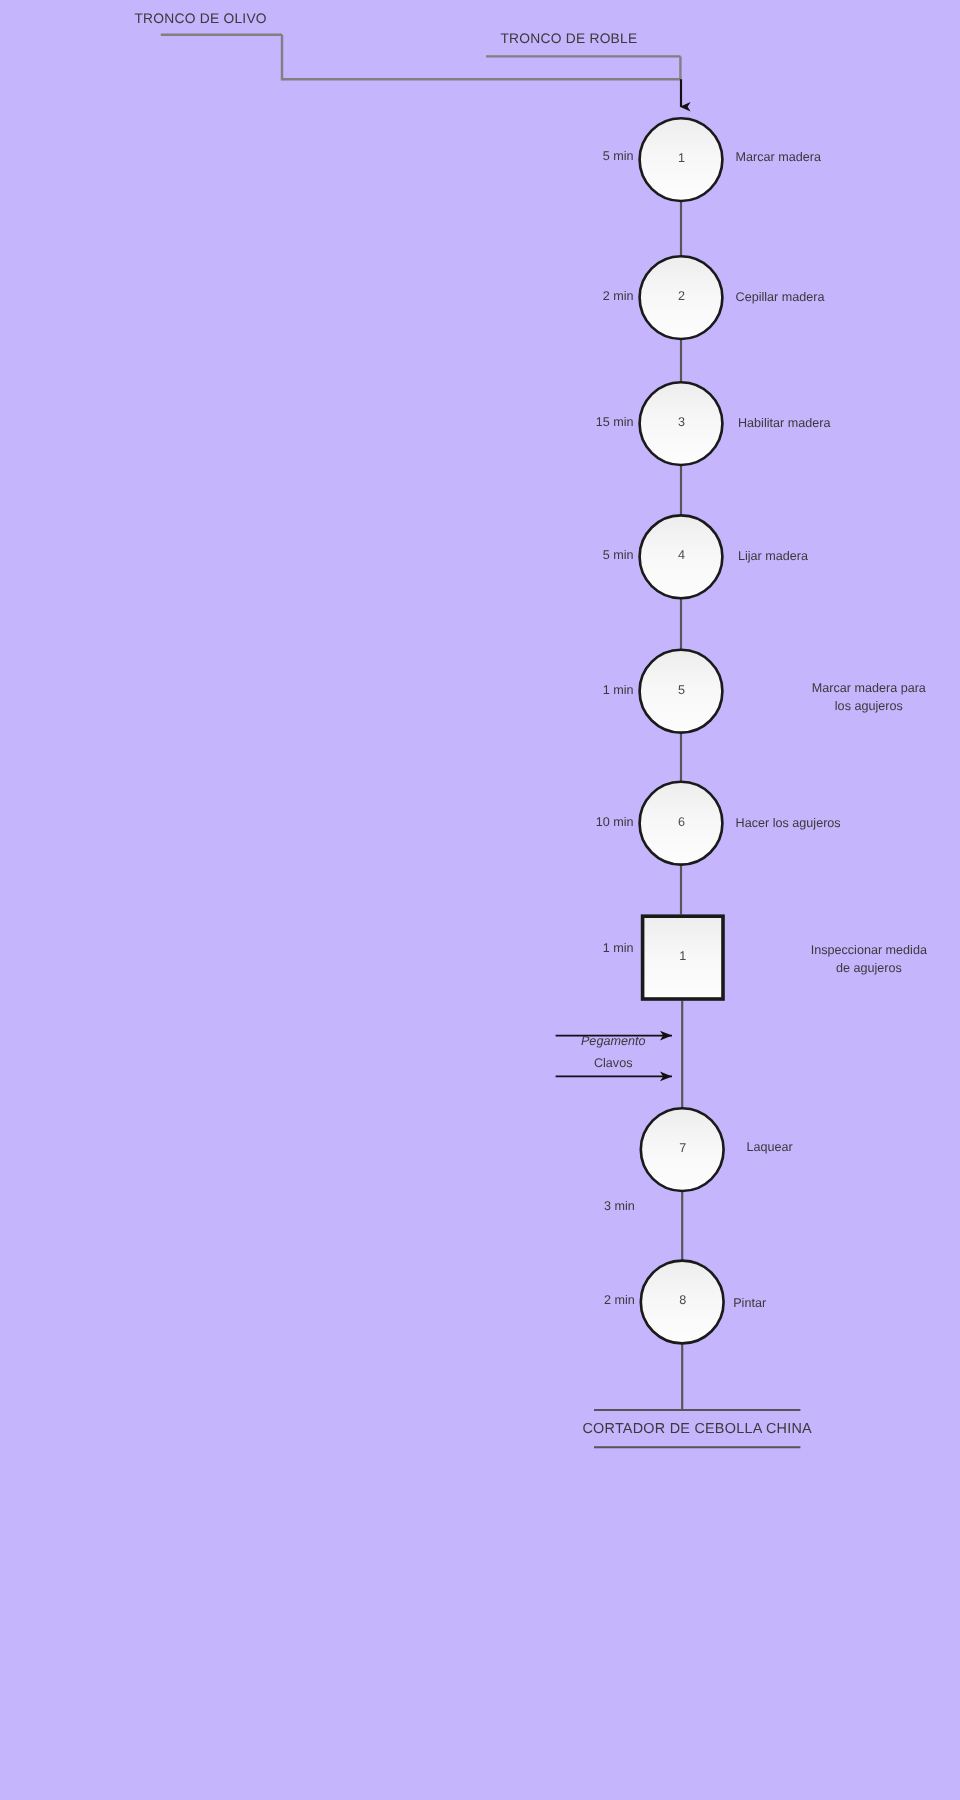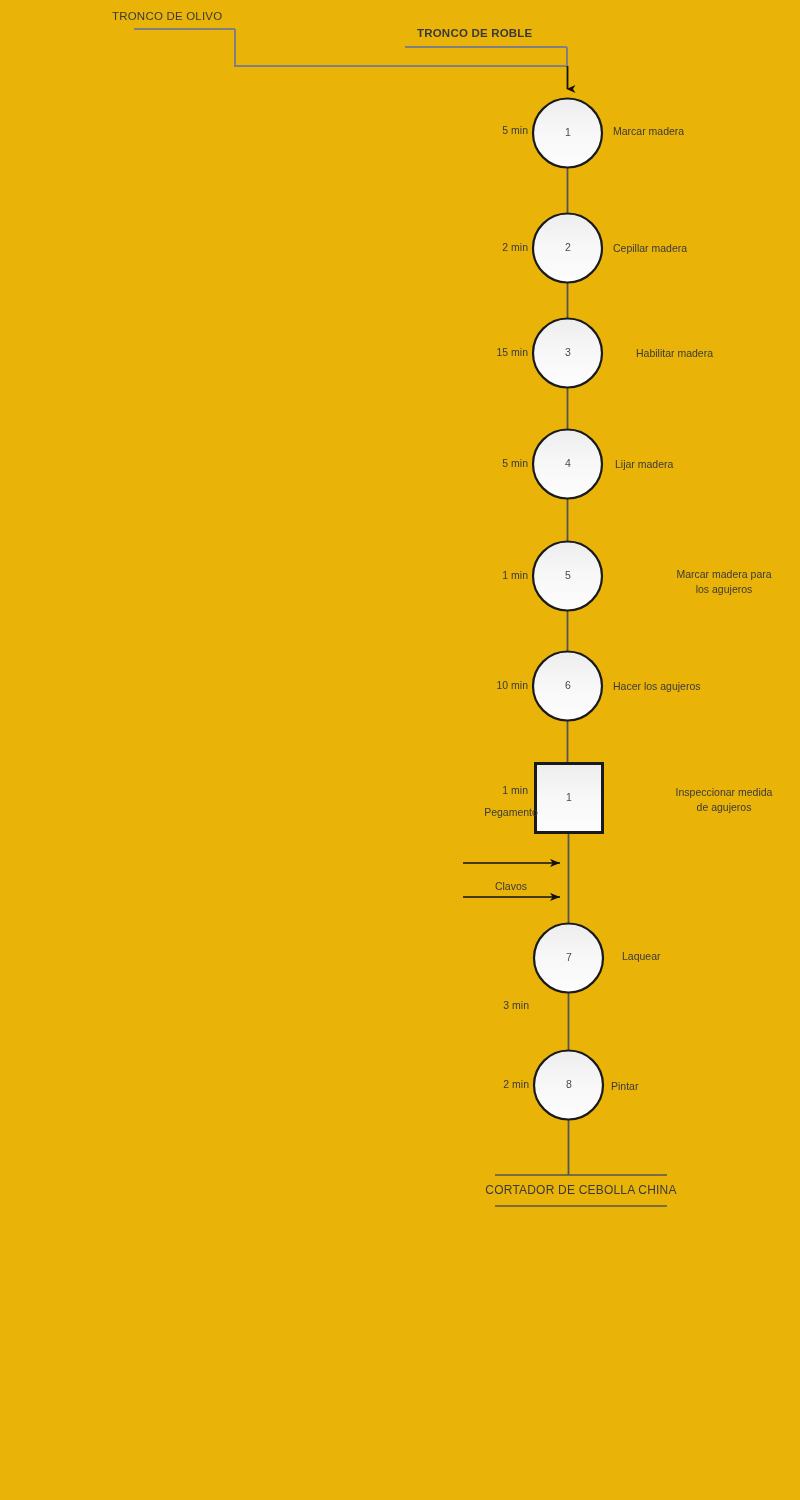--- a/index.html
+++ b/index.html
@@ -9,21 +9,21 @@
     background: #ffffff;
   }
   body {
     font-family: "Liberation Sans", sans-serif;
     color: #3a3a3a;
   }
   #canvas {
     position: relative;
     width: 800px;
     height: 1500px;
-    background: #eab308;
+    background: #c4b5fd;
     overflow: hidden;
   }
   #flow-svg {
     position: absolute;
     left: 0;
     top: 0;
     width: 800px;
     height: 1500px;
   }
 
@@ -138,53 +138,53 @@
       <path d="M463,897 L560,897" stroke="#111111" stroke-width="1.5" fill="none" marker-end="url(#arrowRight)"></path>
     </g>
 
     <g>
       <path d="M495,1175 L667,1175" stroke="#555555" stroke-width="1.6" fill="none"></path>
       <path d="M495,1206 L667,1206" stroke="#555555" stroke-width="1.6" fill="none"></path>
     </g>
   </svg>
 
   <div class="hdr-label" style="left:112px; top:10px;">TRONCO DE OLIVO</div>
-  <div class="hdr-label" style="left:417px; top:27px;font-weight:bold;">TRONCO DE ROBLE</div>
+  <div class="hdr-label" style="left:417px; top:27px;">TRONCO DE ROBLE</div>
 
   <div class="time-label" style="left:408px; top:124px; width:120px;">5 min</div>
   <div class="node-num" style="left:538px; top:126px; width:60px;">1</div>
   <div class="desc-label" style="left:613px; top:124px;">Marcar madera</div>
 
   <div class="time-label" style="left:408px; top:241px; width:120px;">2 min</div>
   <div class="node-num" style="left:538px; top:241px; width:60px;">2</div>
   <div class="desc-label" style="left:613px; top:241px;">Cepillar madera</div>
 
   <div class="time-label" style="left:408px; top:346px; width:120px;">15 min</div>
   <div class="node-num" style="left:538px; top:346px; width:60px;">3</div>
-  <div class="desc-label" style="left:636px; top:346px;">Habilitar madera</div>
+  <div class="desc-label" style="left:615px; top:346px;">Habilitar madera</div>
 
   <div class="time-label" style="left:408px; top:457px; width:120px;">5 min</div>
   <div class="node-num" style="left:538px; top:457px; width:60px;">4</div>
   <div class="desc-label" style="left:615px; top:457px;">Lijar madera</div>
 
   <div class="time-label" style="left:408px; top:569px; width:120px;">1 min</div>
   <div class="node-num" style="left:538px; top:569px; width:60px;">5</div>
   <div class="desc-label centered" style="left:615px; top:567px; width:218px;">Marcar madera para
 los agujeros</div>
 
   <div class="time-label" style="left:408px; top:679px; width:120px;">10 min</div>
   <div class="node-num" style="left:538px; top:679px; width:60px;">6</div>
   <div class="desc-label" style="left:613px; top:679px;text-align:center;">Hacer los agujeros</div>
 
   <div class="time-label" style="left:408px; top:784px; width:120px;">1 min</div>
   <div class="node-num" style="left:539px; top:791px; width:60px;">1</div>
   <div class="desc-label centered" style="left:613px; top:785px; width:222px;">Inspeccionar medida
 de agujeros</div>
 
-  <div class="mat-label" style="left:452px; top:806px; width:118px;">Pegamento</div>
+  <div class="mat-label" style="left:452px; top:862px; width:118px;font-style:italic;">Pegamento</div>
   <div class="mat-label" style="left:452px; top:880px; width:118px;">Clavos</div>
 
   <div class="time-label" style="left:409px; top:951px; width:120px;margin-top:48px;">3 min</div>
   <div class="node-num" style="left:539px; top:951px; width:60px;">7</div>
   <div class="desc-label" style="left:608px; top:949px;padding-left:14px;">Laquear</div>
 
   <div class="time-label" style="left:409px; top:1078px; width:120px;">2 min</div>
   <div class="node-num" style="left:539px; top:1078px; width:60px;">8</div>
   <div class="desc-label" style="left:611px; top:1079px;">Pintar</div>
 

